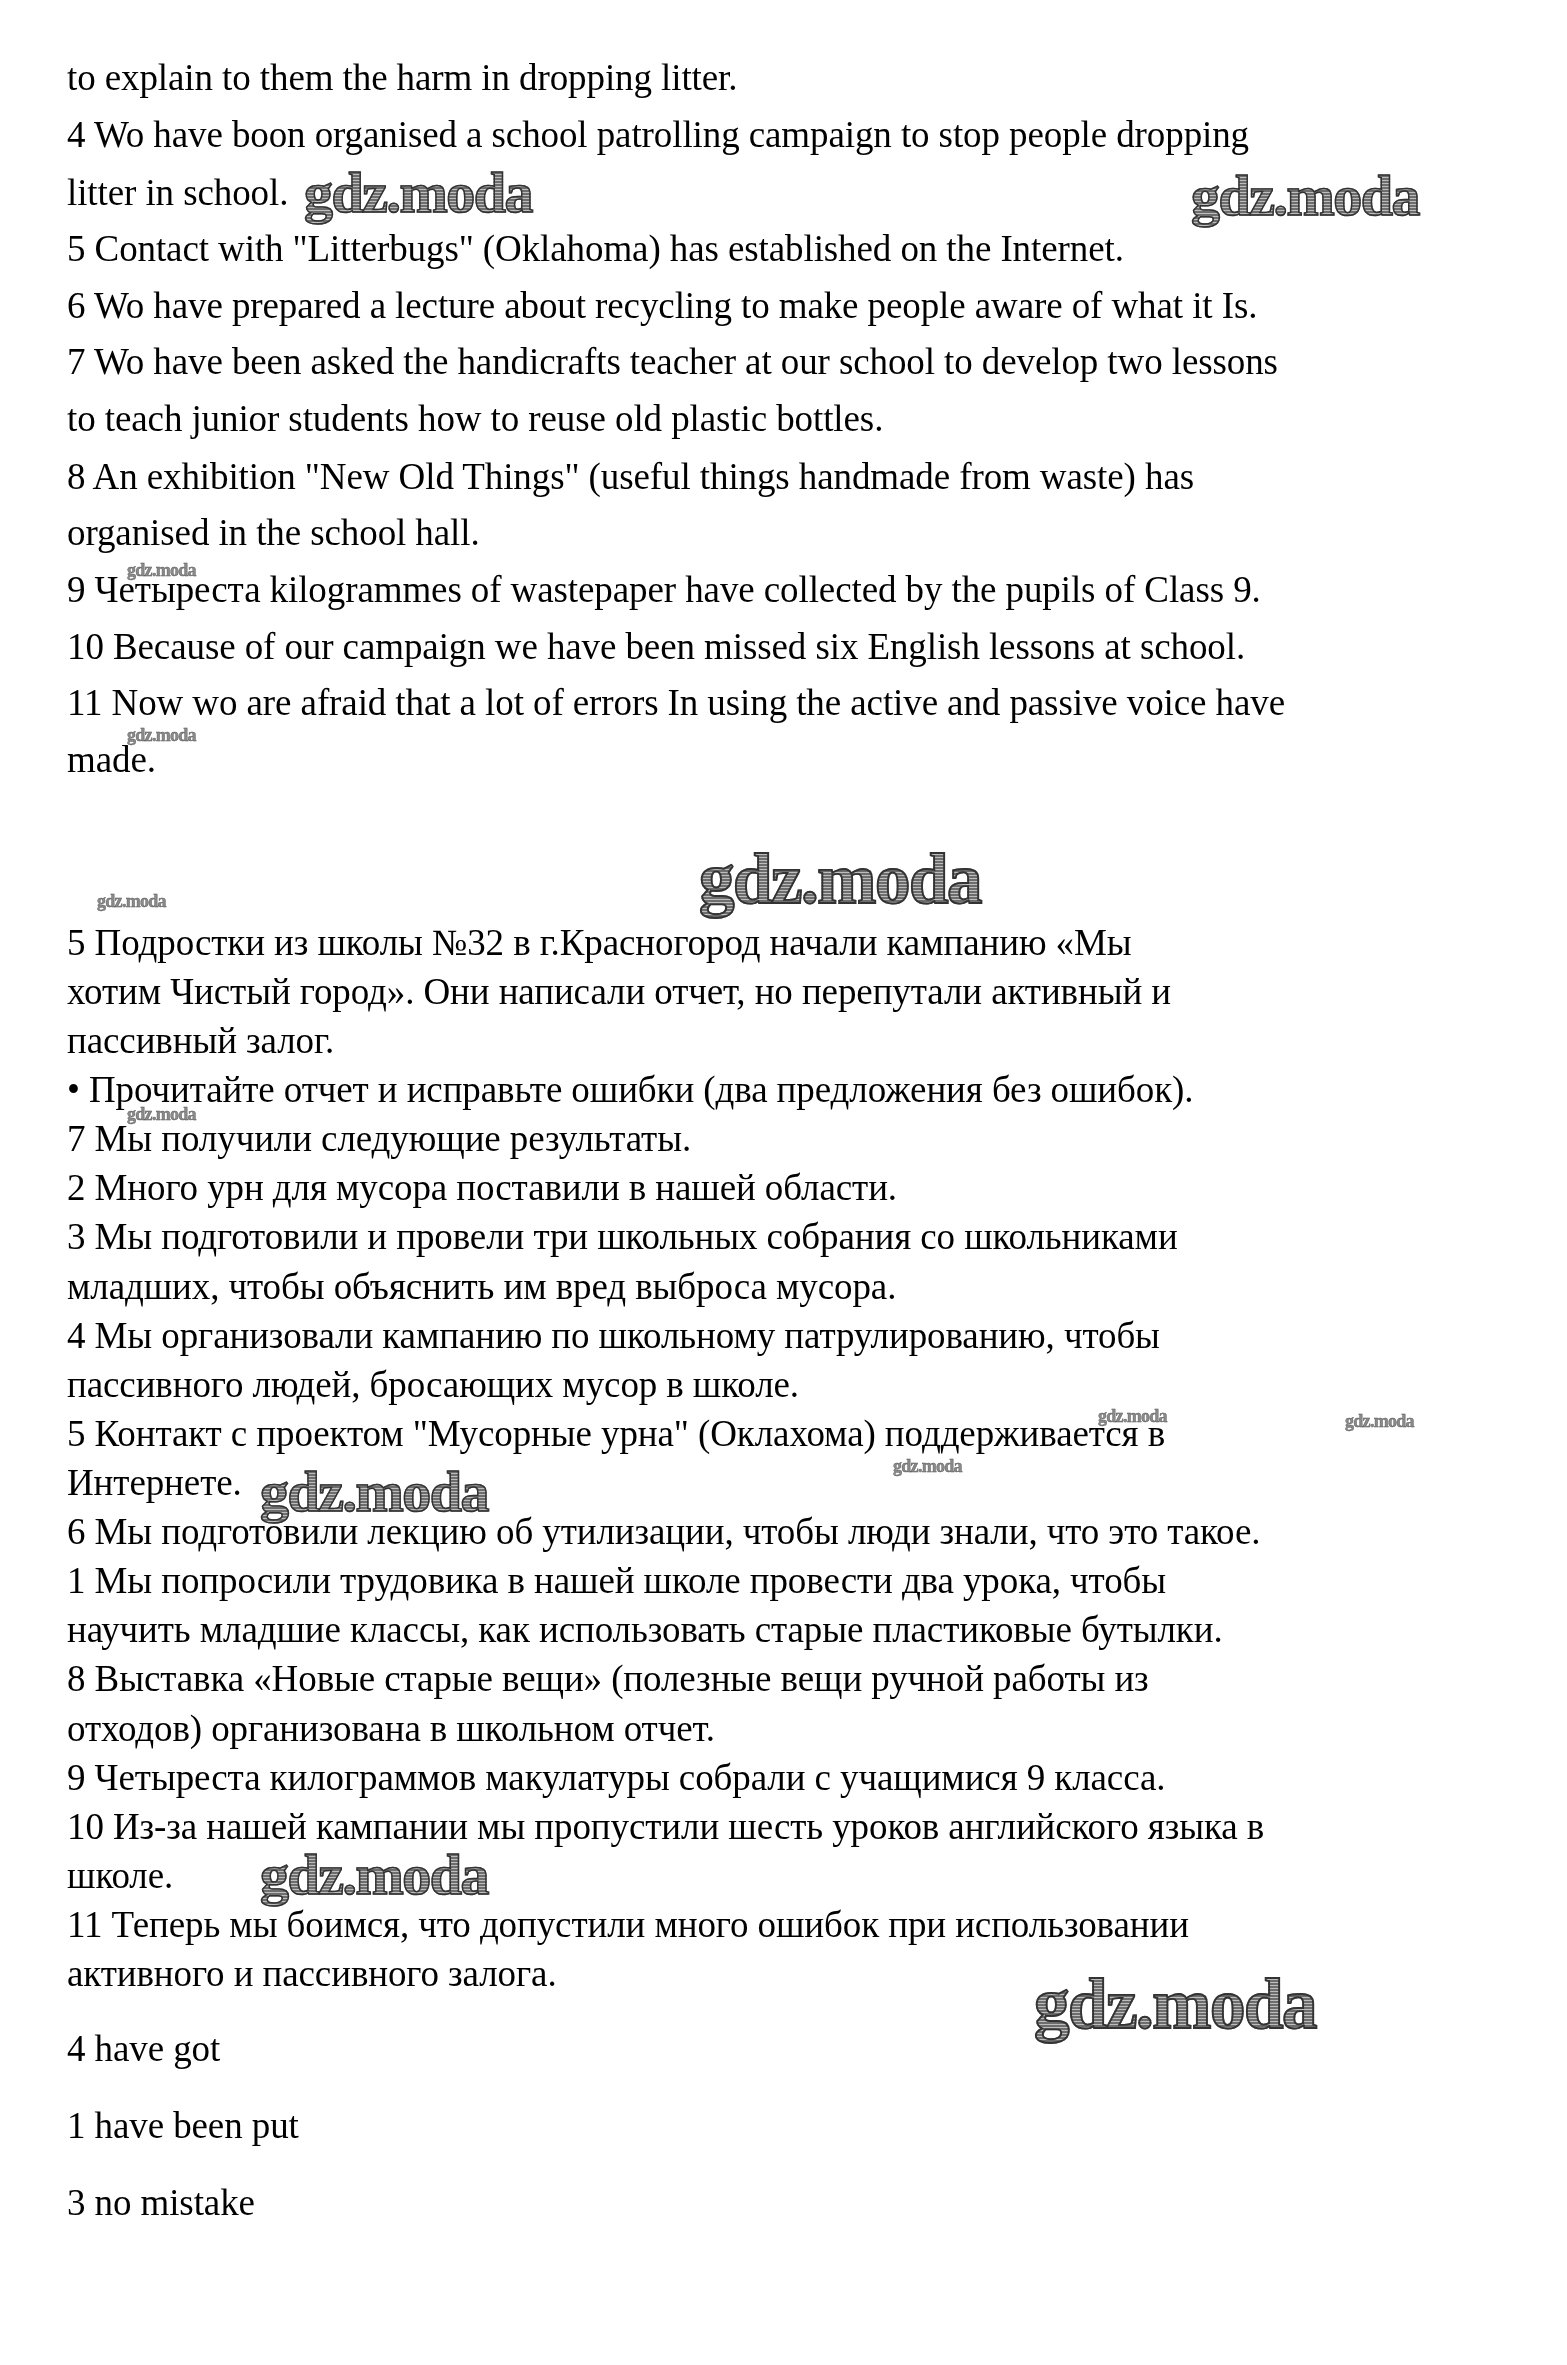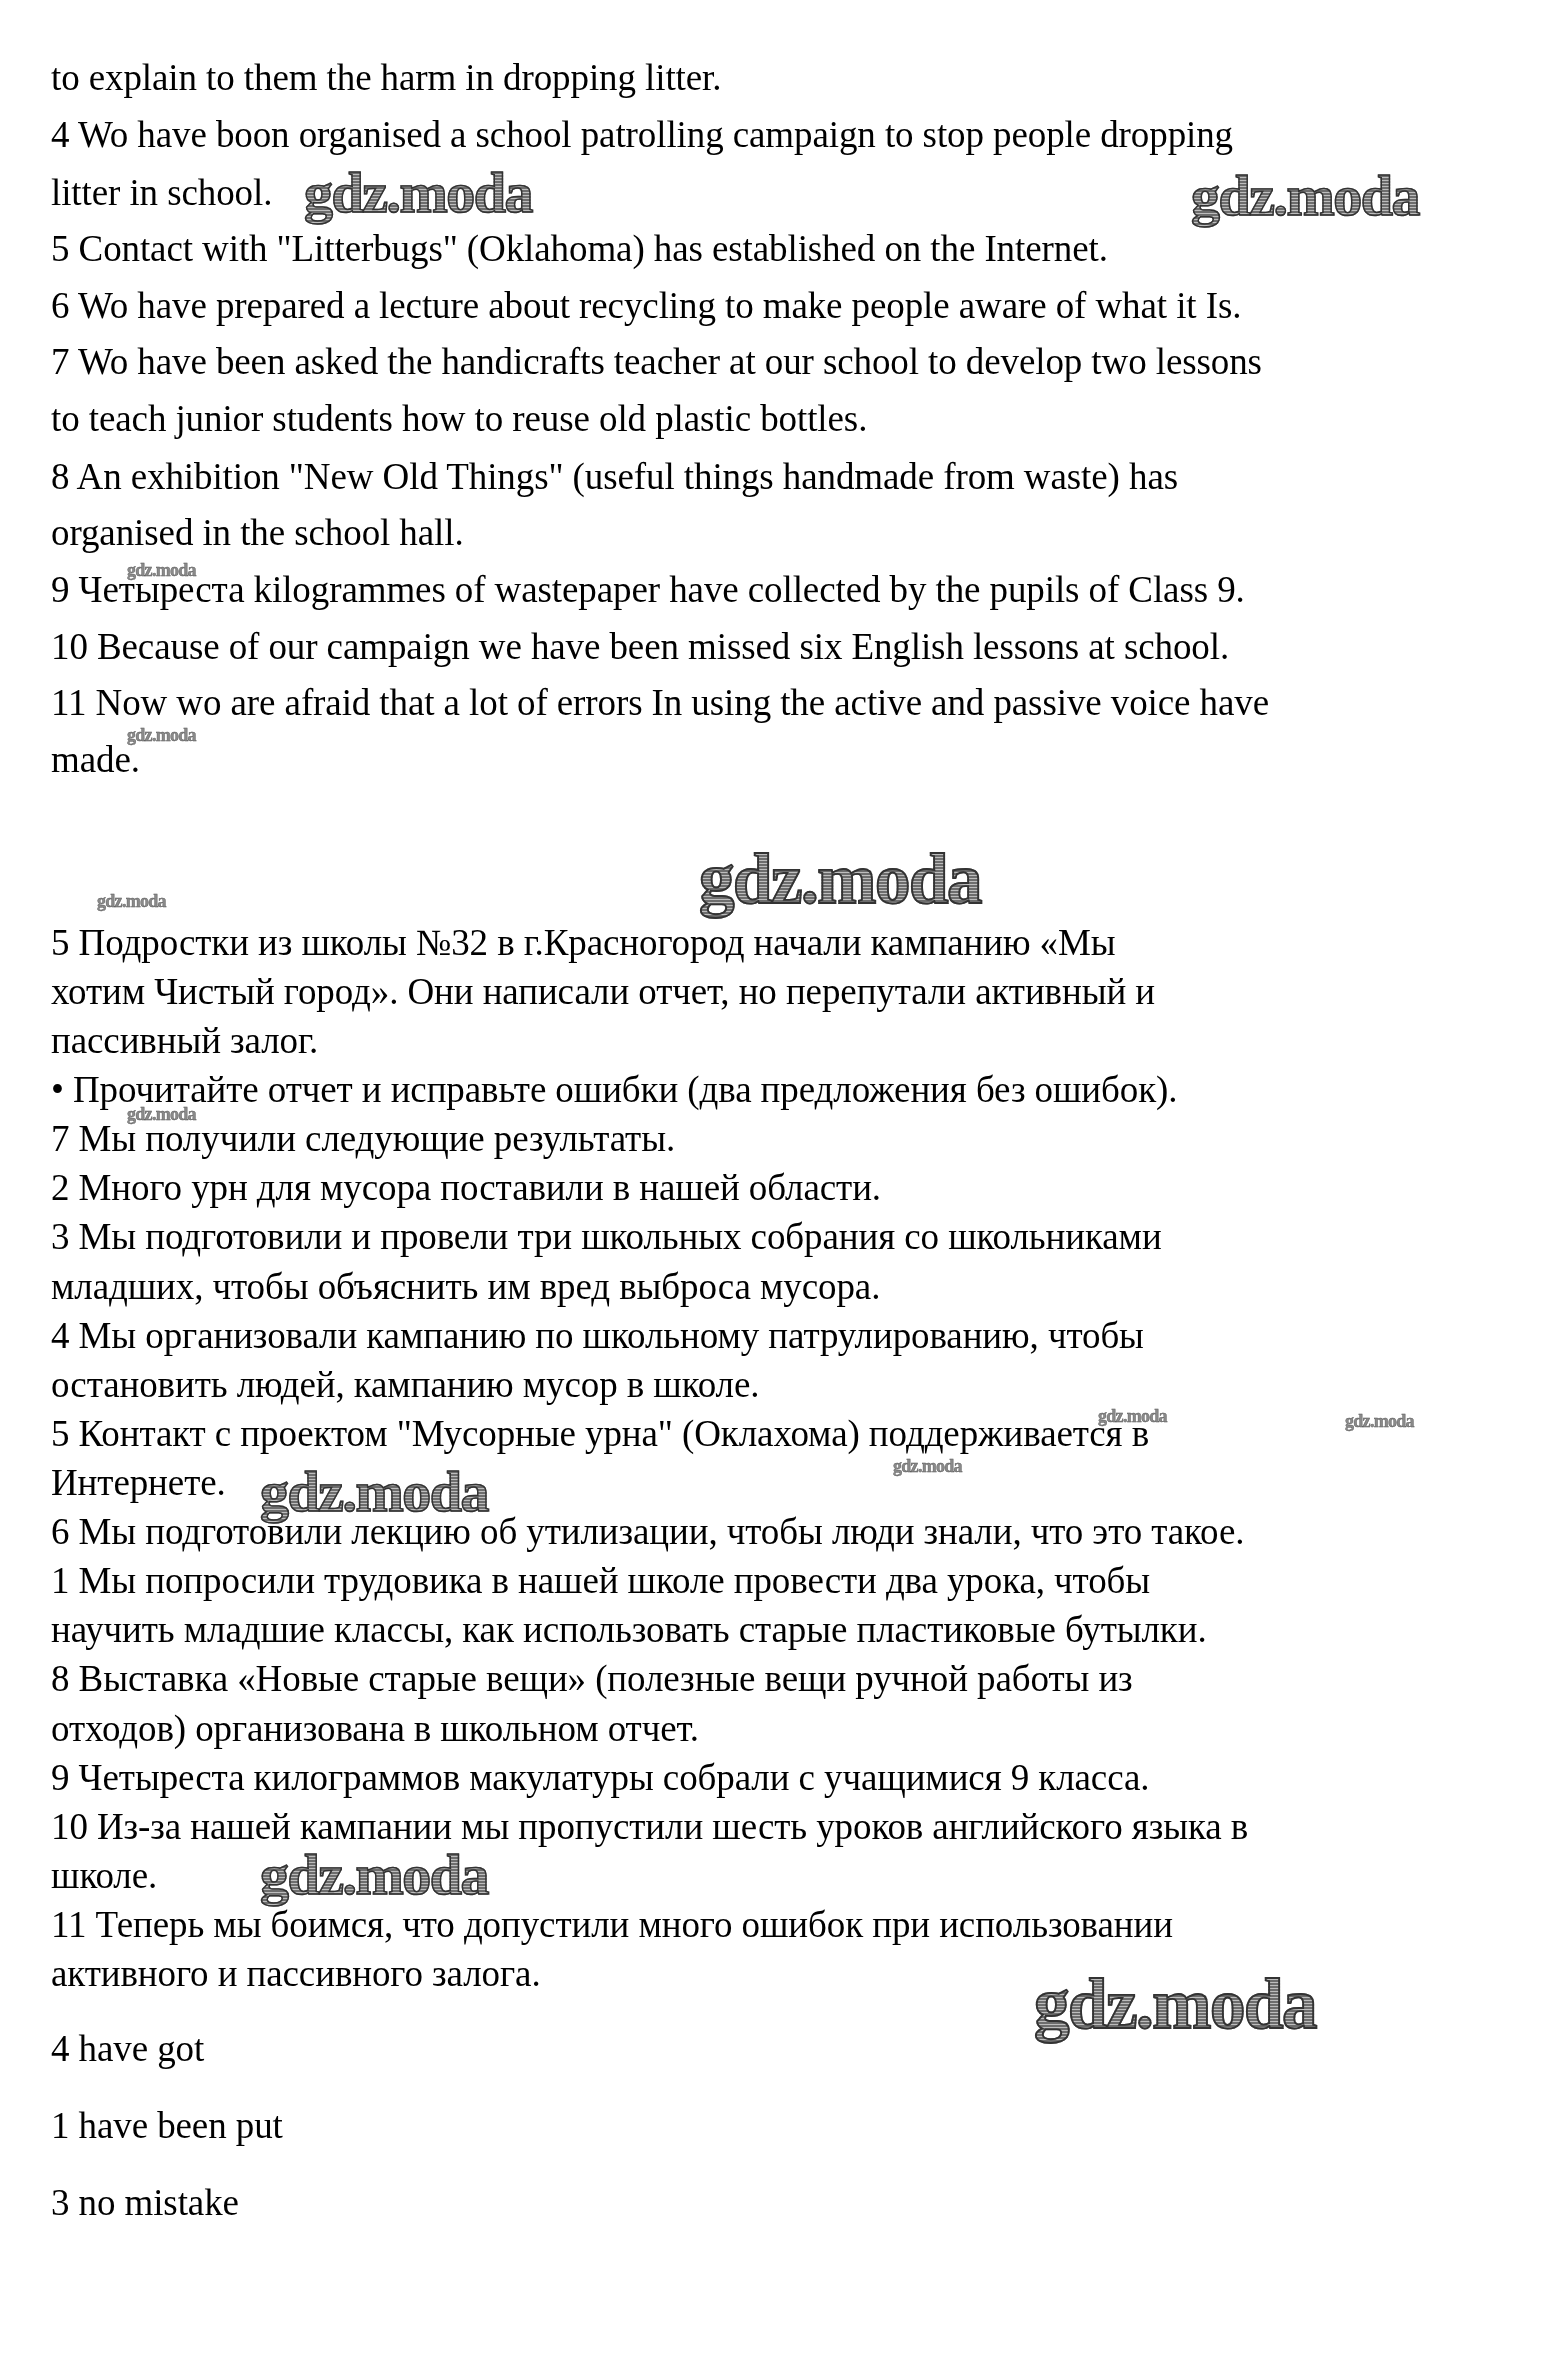--- a/index.html
+++ b/index.html
@@ -16,21 +16,21 @@
       color: #000000;
     }
     .page {
       position: absolute;
       left: 51px;
       top: 0;
       width: 1481px;
     }
     .line {
       position: absolute;
-      left: 0;
+      left: 16px;
       font-size: 37px;
       line-height: 45px;
       white-space: nowrap;
       letter-spacing: -0.1px;
     }
     .line.bold {
       font-weight: normal;
     }
     .wm {
       position: absolute;
@@ -84,21 +84,21 @@
     <div class="line bold" style="top:1018px">пассивный залог.</div>
   </div>
 
   <div>
     <div class="line" style="top:1067px">• Прочитайте отчет и исправьте ошибки (два предложения без ошибок).</div>
     <div class="line" style="top:1116px">7 Мы получили следующие результаты.</div>
     <div class="line" style="top:1165px">2 Много урн для мусора поставили в нашей области.</div>
     <div class="line" style="top:1214px">3 Мы подготовили и провели три школьных собрания со школьниками</div>
     <div class="line" style="top:1264px">младших, чтобы объяснить им вред выброса мусора.</div>
     <div class="line" style="top:1313px">4 Мы организовали кампанию по школьному патрулированию, чтобы</div>
-    <div class="line" style="top:1362px">остановить людей, кампанию мусор в школе.</div>
+    <div class="line" style="top:1362px">пассивного людей, бросающих мусор в школе.</div>
     <div class="line" style="top:1411px">5 Контакт с проектом "Мусорные урна" (Оклахома) поддерживается в</div>
     <div class="line" style="top:1460px">Интернете.</div>
     <div class="line" style="top:1509px">6 Мы подготовили лекцию об утилизации, чтобы люди знали, что это такое.</div>
     <div class="line" style="top:1558px">1 Мы попросили трудовика в нашей школе провести два урока, чтобы</div>
     <div class="line" style="top:1607px">научить младшие классы, как использовать старые пластиковые бутылки.</div>
     <div class="line" style="top:1656px">8 Выставка «Новые старые вещи» (полезные вещи ручной работы из</div>
     <div class="line" style="top:1706px">отходов) организована в школьном отчет.</div>
     <div class="line" style="top:1755px">9 Четыреста килограммов макулатуры собрали с учащимися 9 класса.</div>
     <div class="line" style="top:1804px">10 Из-за нашей кампании мы пропустили шесть уроков английского языка в</div>
     <div class="line" style="top:1853px">школе.</div>

